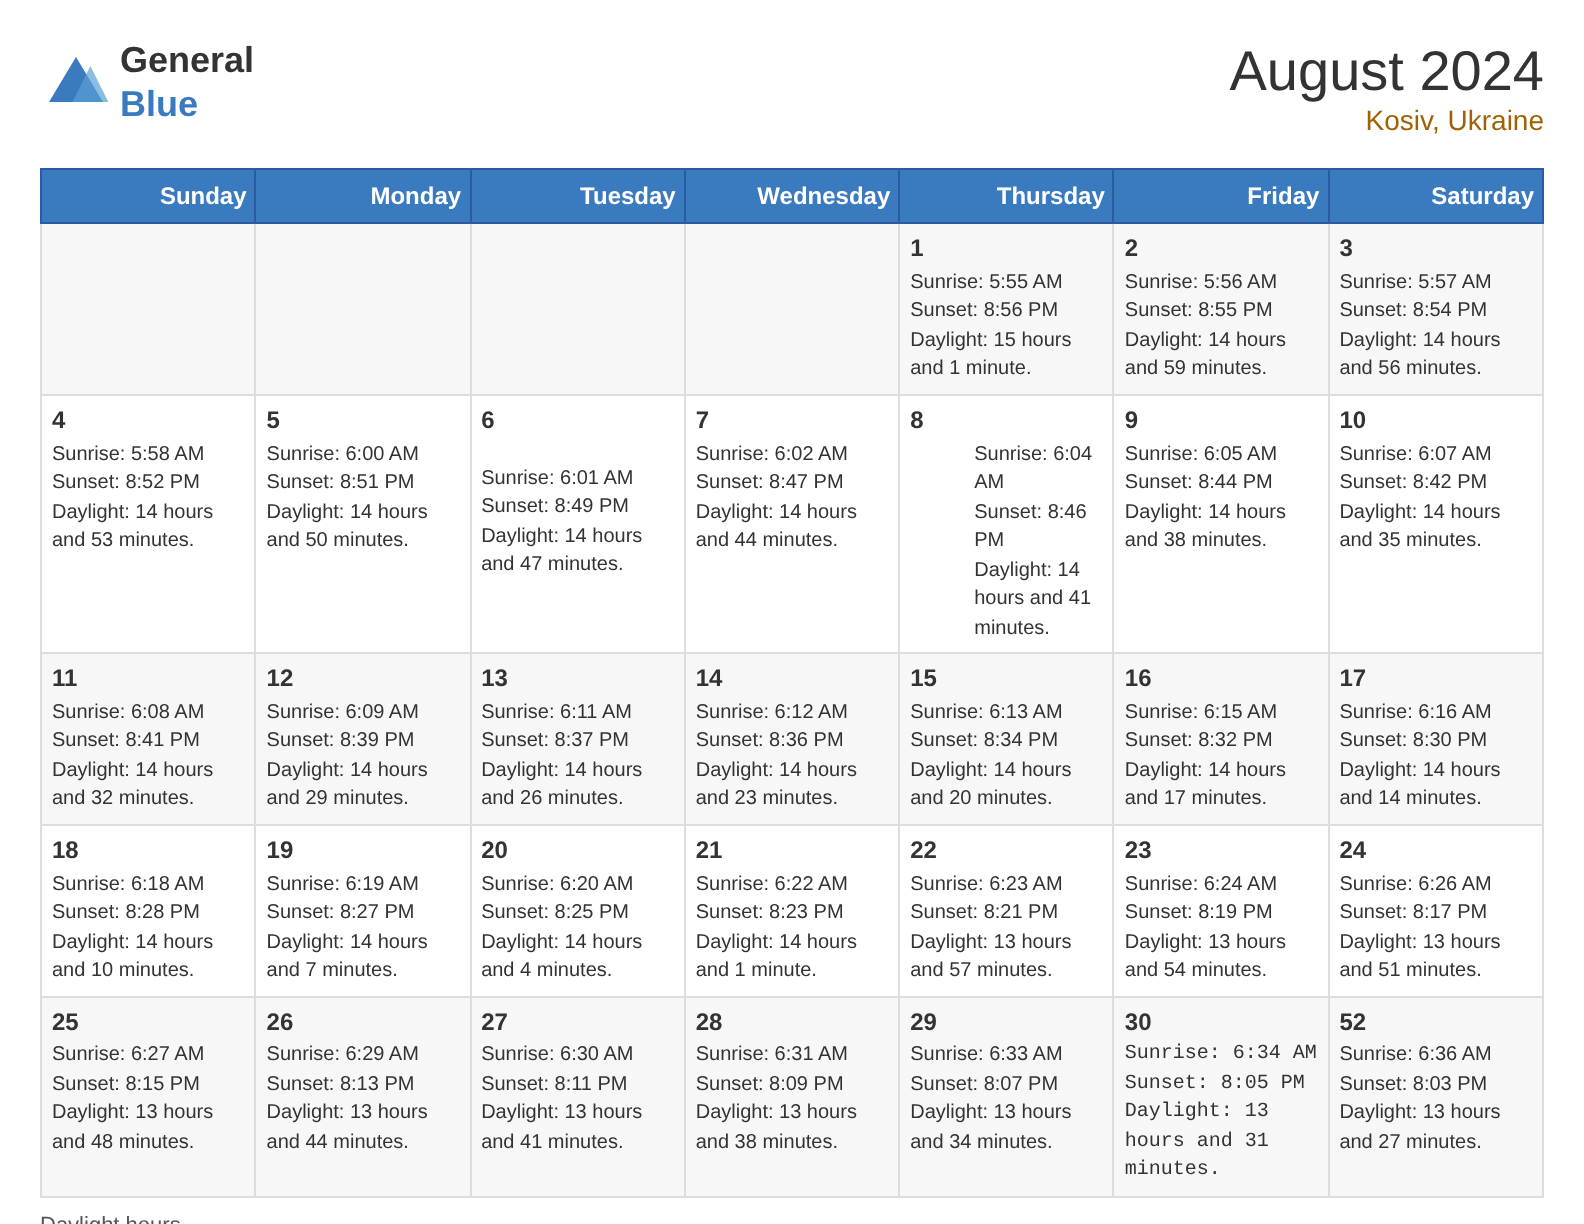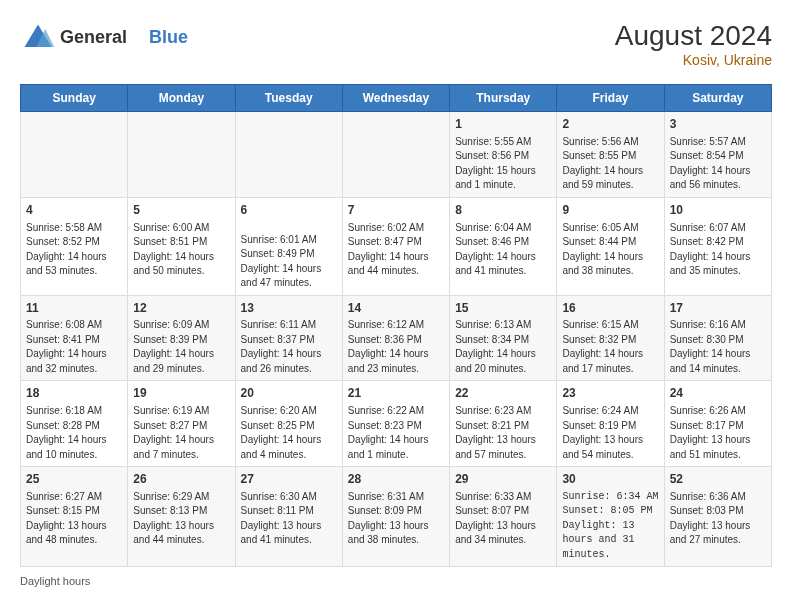--- a/index.html
+++ b/index.html
@@ -16,33 +16,32 @@
       align-items: flex-start;
       margin-bottom: 16px;
     }
     .logo {
       display: flex;
       align-items: center;
       gap: 4px;
     }
     .logo-text {
       display: flex;
-      flex-direction: row;
+      flex-direction: column;
       line-height: 1.2;
     }
     .logo-general {
       font-size: 18px;
       font-weight: bold;
       color: #333;
     }
     .logo-blue {
       font-size: 18px;
       font-weight: bold;
       color: #3a7abf;
-      margin-left: 22px;
     }
     .logo-icon {
       width: 36px;
       height: 36px;
     }
     .title-block {
       text-align: right;
     }
     .month-year {
       font-size: 28px;
@@ -56,21 +55,21 @@
     }
     .calendar-table {
       width: 100%;
       border-collapse: collapse;
       font-size: 11px;
     }
     .calendar-table thead tr th {
       background: #3a7abf;
       color: #fff;
       padding: 6px 4px;
-      text-align: center;
+      text-align: right;
       font-size: 12px;
       font-weight: bold;
       border: 1px solid #2a5a9f;
     }
     .calendar-table tbody tr td {
       vertical-align: top;
       padding: 4px 5px;
       border: 1px solid #ddd;
       width: calc(100%/7);
       min-height: 80px;
@@ -181,21 +180,21 @@
 Daylight: 14 hours and 47 minutes.</div>
         </td>
         <td>
           <span class="day-number">7</span>
           <div class="day-info" style="white-space: pre-line;">Sunrise: 6:02 AM
 Sunset: 8:47 PM
 Daylight: 14 hours and 44 minutes.</div>
         </td>
         <td>
           <span class="day-number">8</span>
-          <div class="day-info" style="white-space: pre-line;">Sunrise: 6:04 AM
+          <div class="day-info" style="white-space: pre-line; margin-left: 32px;">Sunrise: 6:04 AM
 Sunset: 8:46 PM
 Daylight: 14 hours and 41 minutes.</div>
         </td>
         <td>
           <span class="day-number">9</span>
           <div class="day-info" style="white-space: pre-line;">Sunrise: 6:05 AM
 Sunset: 8:44 PM
 Daylight: 14 hours and 38 minutes.</div>
         </td>
         <td>

